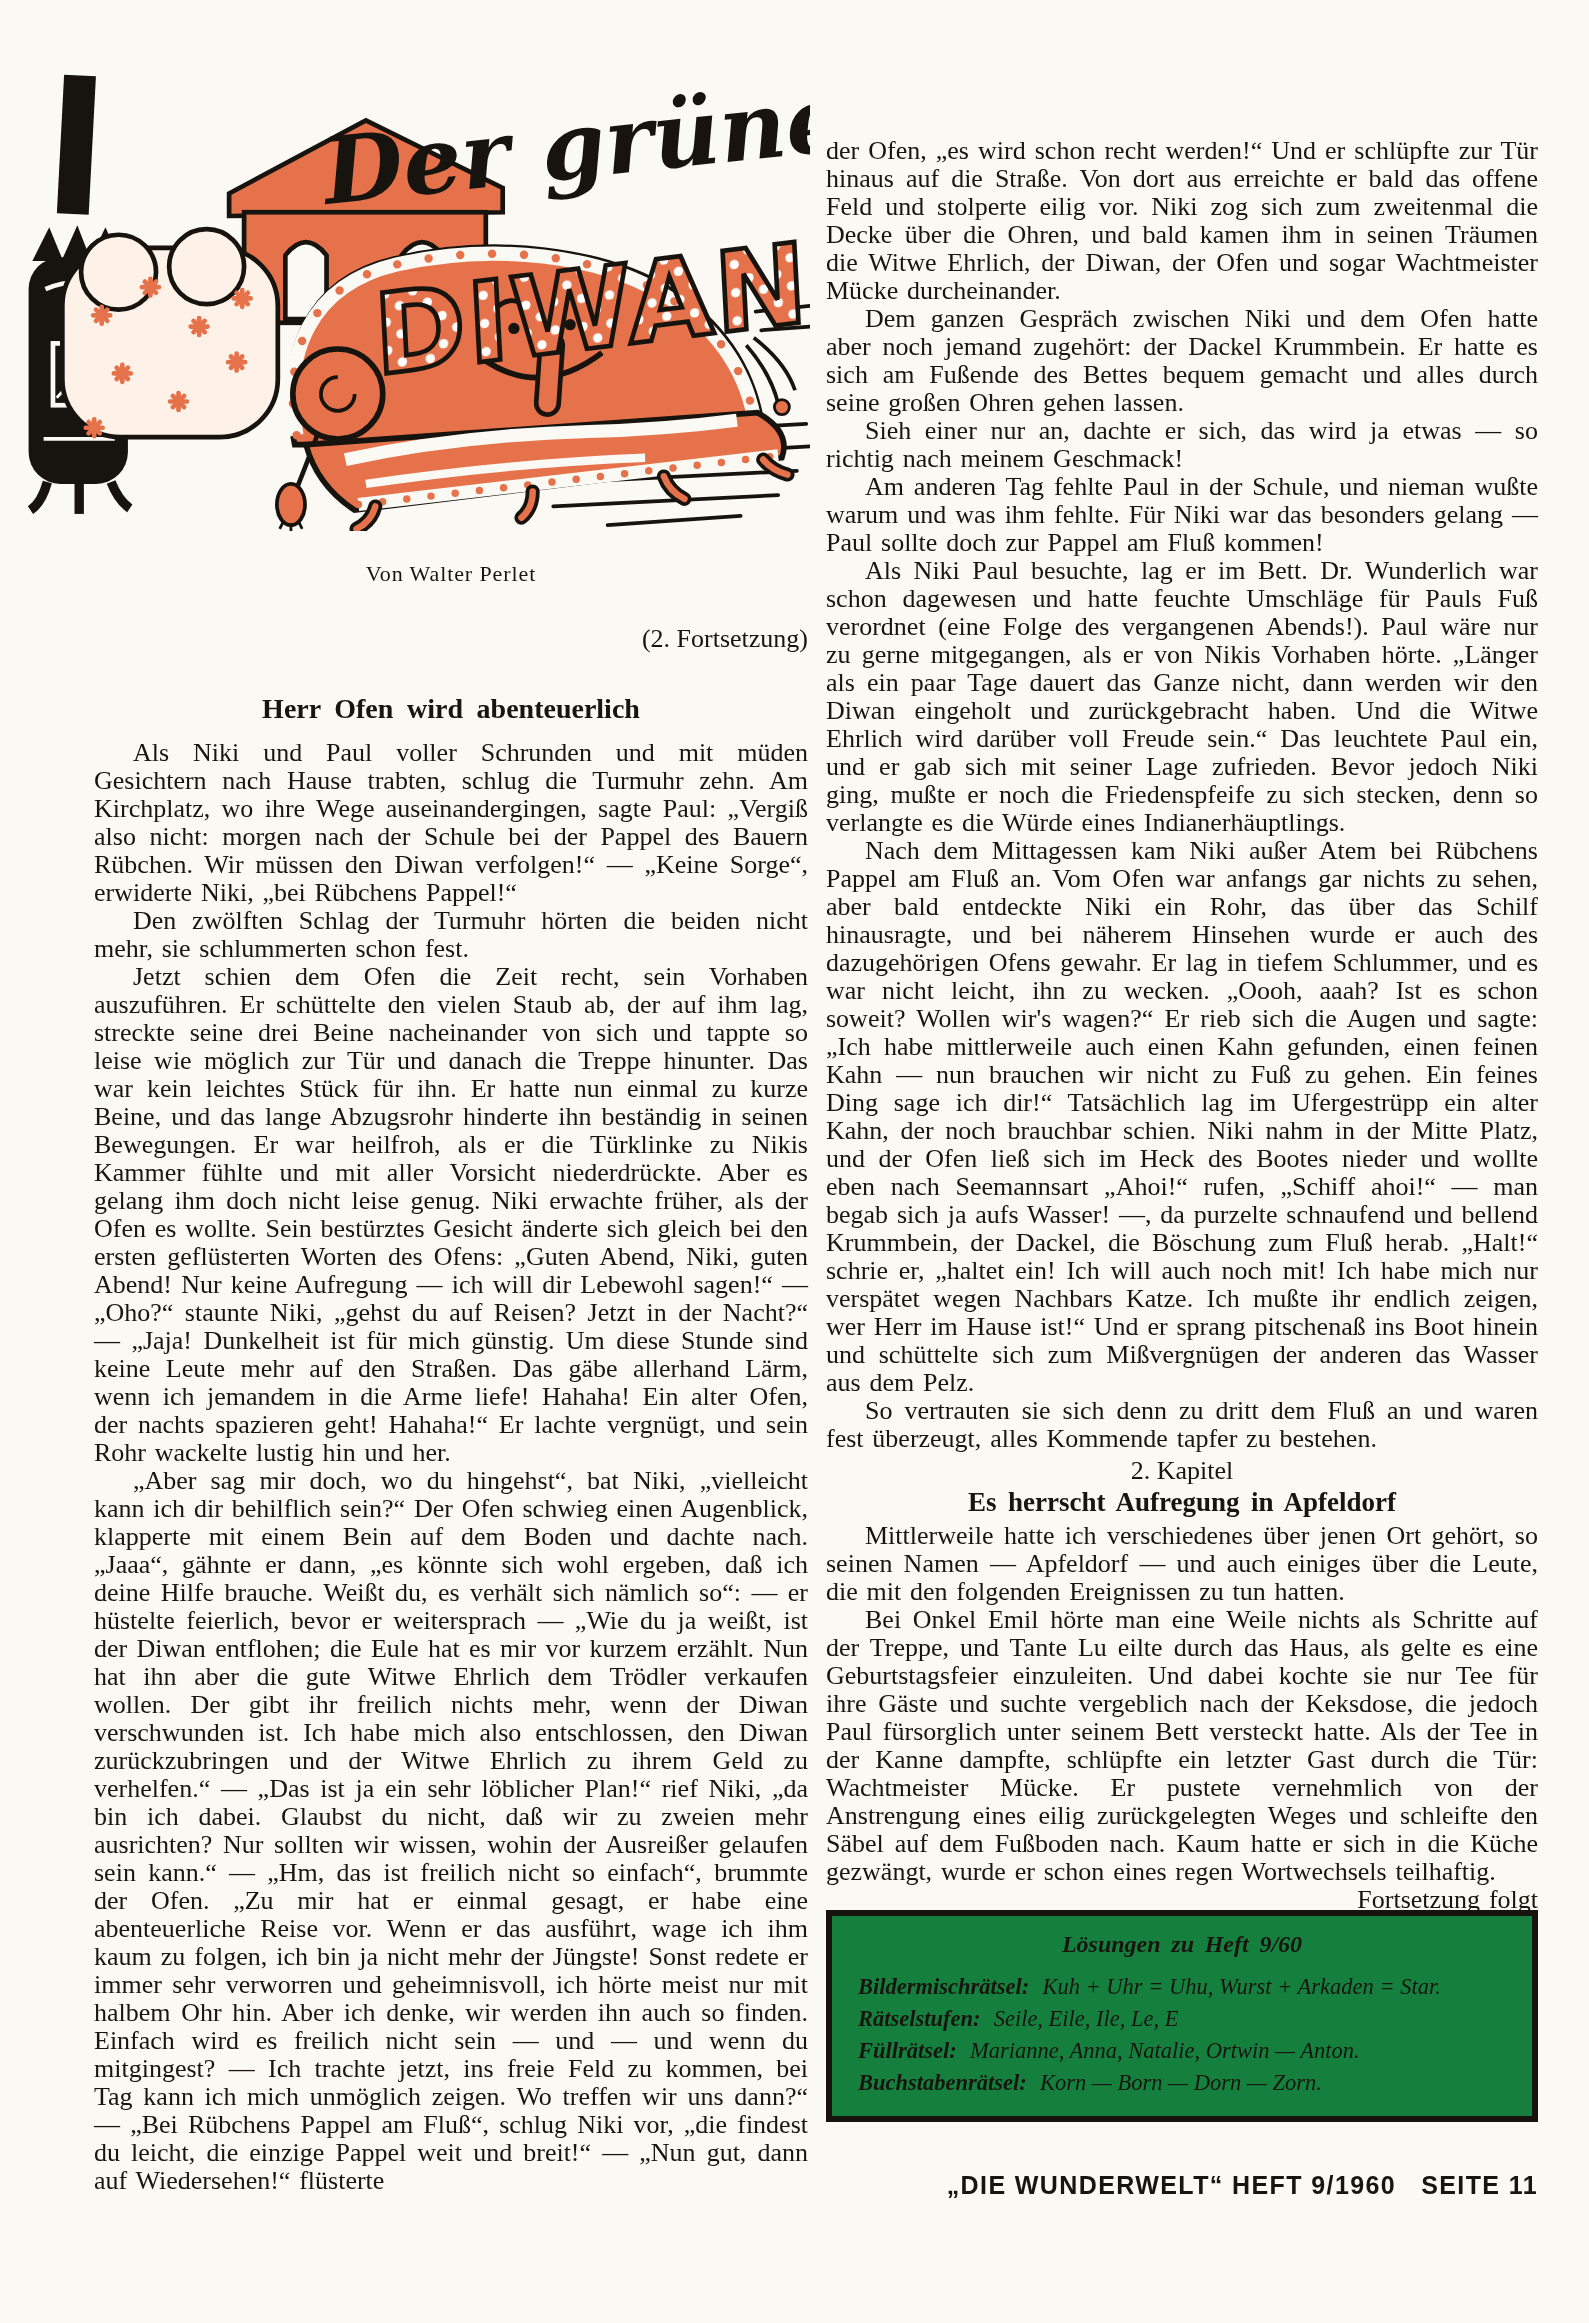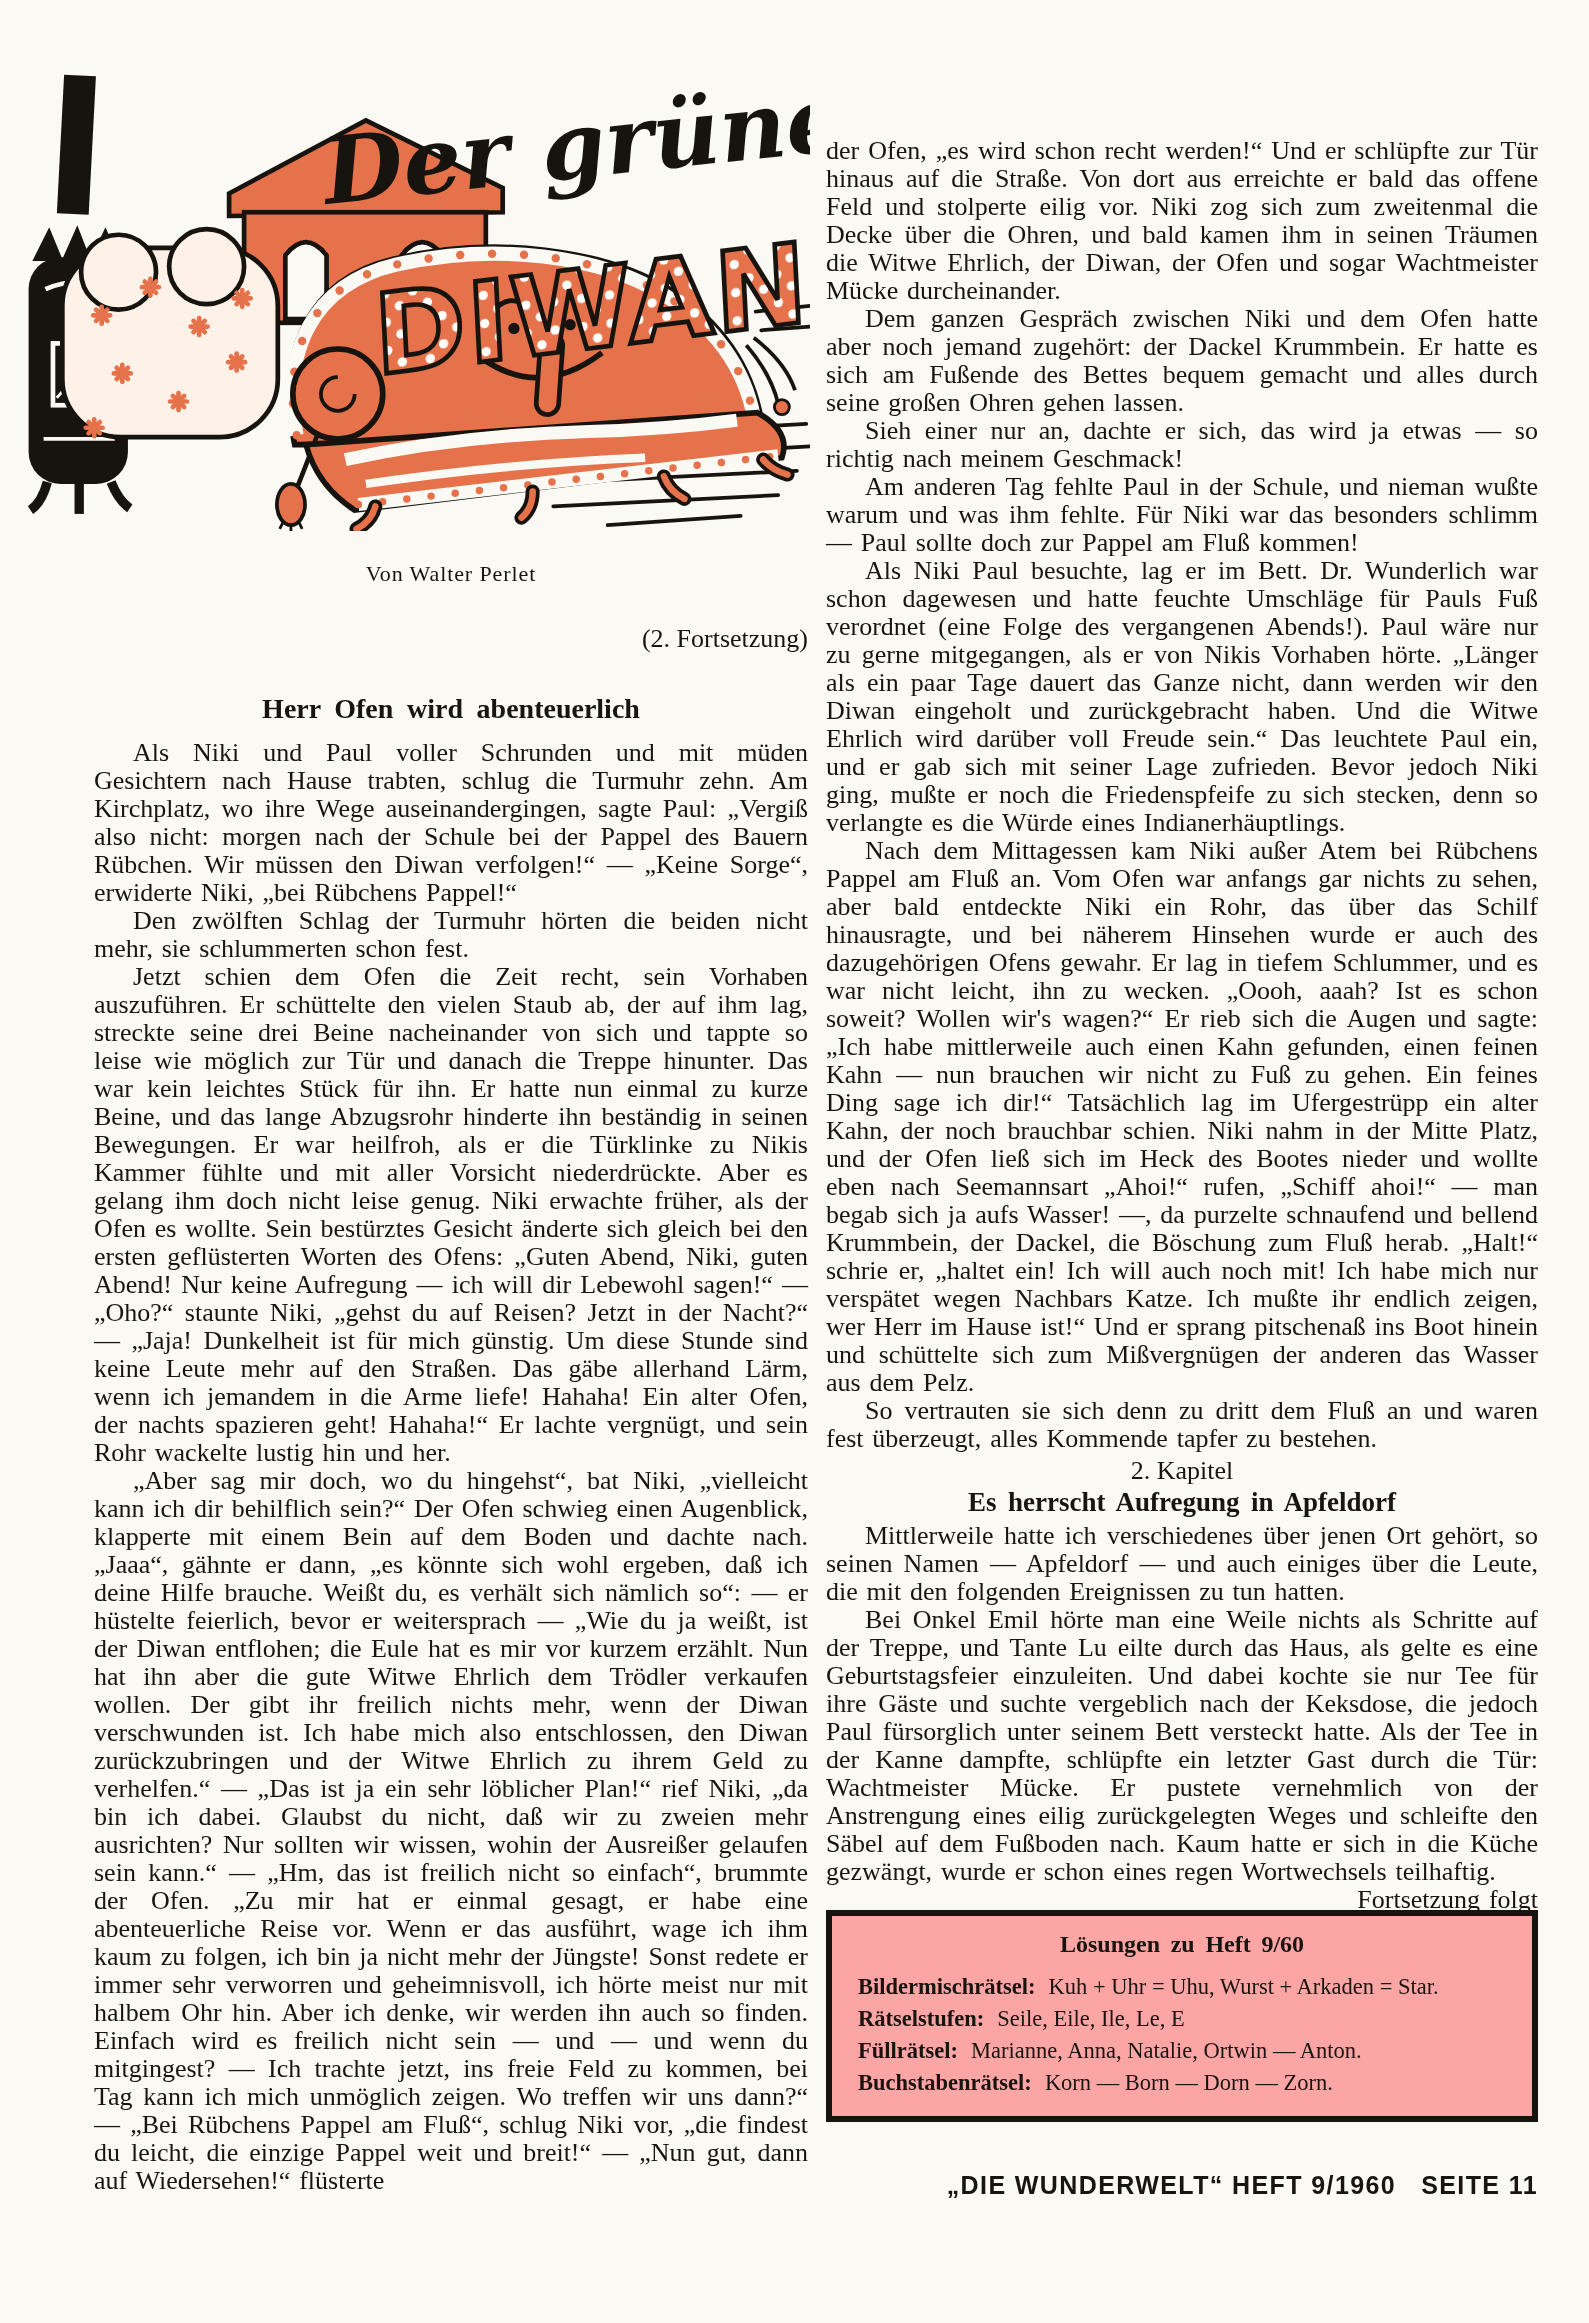--- a/index.html
+++ b/index.html
@@ -23,21 +23,22 @@
   }
   .rc-before .body-p:first-child{text-indent:0;}
   .chapter-line{text-align:center;font-size:26px;line-height:31px;margin:1.9px 0 0;}
   .chapter-heading{
     text-align:center;font-weight:bold;font-size:27px;line-height:32px;
     margin:0 0 3.7px;word-spacing:4.7px;
   }
   .last-p .cont-note{float:right;}
   .solutions-box{
     margin-top:24px;border:6.6px solid #17130e;padding:11.2px 26px 17px;
-    background:#fca5a5;
+    background:#15803d;
+    font-style:italic;
   }
   .sol-title{
     text-align:center;font-weight:bold;font-size:24px;line-height:28px;
     margin:3.7px 0 13px;word-spacing:4.7px;
   }
   .sol-row{font-size:22.5px;line-height:32px;}
   .sol-row b{margin-right:7.5px;}
   .page-footer{
     margin-top:49px;text-align:right;
     font-family:"Liberation Sans",sans-serif;font-weight:bold;
@@ -168,21 +169,21 @@
         <p class="body-p">Jetzt schien dem Ofen die Zeit recht, sein Vorhaben auszuführen. Er schüttelte den vielen Staub ab, der auf ihm lag, streckte seine drei Beine nacheinander von sich und tappte so leise wie möglich zur Tür und danach die Treppe hinunter. Das war kein leichtes Stück für ihn. Er hatte nun einmal zu kurze Beine, und das lange Abzugsrohr hinderte ihn beständig in seinen Bewegungen. Er war heilfroh, als er die Türklinke zu Nikis Kammer fühlte und mit aller Vorsicht niederdrückte. Aber es gelang ihm doch nicht leise genug. Niki erwachte früher, als der Ofen es wollte. Sein bestürztes Gesicht änderte sich gleich bei den ersten geflüsterten Worten des Ofens: „Guten Abend, Niki, guten Abend! Nur keine Aufregung — ich will dir Lebewohl sagen!“ — „Oho?“ staunte Niki, „gehst du auf Reisen? Jetzt in der Nacht?“ — „Jaja! Dunkelheit ist für mich günstig. Um diese Stunde sind keine Leute mehr auf den Straßen. Das gäbe allerhand Lärm, wenn ich jemandem in die Arme liefe! Hahaha! Ein alter Ofen, der nachts spazieren geht! Hahaha!“ Er lachte vergnügt, und sein Rohr wackelte lustig hin und her.</p>
         <p class="body-p">„Aber sag mir doch, wo du hingehst“, bat Niki, „vielleicht kann ich dir behilflich sein?“ Der Ofen schwieg einen Augenblick, klapperte mit einem Bein auf dem Boden und dachte nach. „Jaaa“, gähnte er dann, „es könnte sich wohl ergeben, daß ich deine Hilfe brauche. Weißt du, es verhält sich nämlich so“: — er hüstelte feierlich, bevor er weitersprach — „Wie du ja weißt, ist der Diwan entflohen; die Eule hat es mir vor kurzem erzählt. Nun hat ihn aber die gute Witwe Ehrlich dem Trödler verkaufen wollen. Der gibt ihr freilich nichts mehr, wenn der Diwan verschwunden ist. Ich habe mich also entschlossen, den Diwan zurückzubringen und der Witwe Ehrlich zu ihrem Geld zu verhelfen.“ — „Das ist ja ein sehr löblicher Plan!“ rief Niki, „da bin ich dabei. Glaubst du nicht, daß wir zu zweien mehr ausrichten? Nur sollten wir wissen, wohin der Ausreißer gelaufen sein kann.“ — „Hm, das ist freilich nicht so einfach“, brummte der Ofen. „Zu mir hat er einmal gesagt, er habe eine abenteuerliche Reise vor. Wenn er das ausführt, wage ich ihm kaum zu folgen, ich bin ja nicht mehr der Jüngste! Sonst redete er immer sehr verworren und geheimnisvoll, ich hörte meist nur mit halbem Ohr hin. Aber ich denke, wir werden ihn auch so finden. Einfach wird es freilich nicht sein — und — und wenn du mitgingest? — Ich trachte jetzt, ins freie Feld zu kommen, bei Tag kann ich mich unmöglich zeigen. Wo treffen wir uns dann?“ — „Bei Rübchens Pappel am Fluß“, schlug Niki vor, „die findest du leicht, die einzige Pappel weit und breit!“ — „Nun gut, dann auf Wiedersehen!“ flüsterte</p>
       </div>
   </div>
 
   <div class="right-col">
     <div class="rc-before">
         <p class="body-p">der Ofen, „es wird schon recht werden!“ Und er schlüpfte zur Tür hinaus auf die Straße. Von dort aus erreichte er bald das offene Feld und stolperte eilig vor. Niki zog sich zum zweitenmal die Decke über die Ohren, und bald kamen ihm in seinen Träumen die Witwe Ehrlich, der Diwan, der Ofen und sogar Wachtmeister Mücke durcheinander.</p>
         <p class="body-p">Dem ganzen Gespräch zwischen Niki und dem Ofen hatte aber noch jemand zugehört: der Dackel Krummbein. Er hatte es sich am Fußende des Bettes bequem gemacht und alles durch seine großen Ohren gehen lassen.</p>
         <p class="body-p">Sieh einer nur an, dachte er sich, das wird ja etwas — so richtig nach meinem Geschmack!</p>
-        <p class="body-p">Am anderen Tag fehlte Paul in der Schule, und nieman wußte warum und was ihm fehlte. Für Niki war das besonders schlimm — Paul sollte doch zur Pappel am Fluß kommen!</p>
+        <p class="body-p">Am anderen Tag fehlte Paul in der Schule, und nieman wußte warum und was ihm fehlte. Für Niki war das besonders gelang — Paul sollte doch zur Pappel am Fluß kommen!</p>
         <p class="body-p">Als Niki Paul besuchte, lag er im Bett. Dr. Wunderlich war schon dagewesen und hatte feuchte Umschläge für Pauls Fuß verordnet (eine Folge des vergangenen Abends!). Paul wäre nur zu gerne mitgegangen, als er von Nikis Vorhaben hörte. „Länger als ein paar Tage dauert das Ganze nicht, dann werden wir den Diwan eingeholt und zurückgebracht haben. Und die Witwe Ehrlich wird darüber voll Freude sein.“ Das leuchtete Paul ein, und er gab sich mit seiner Lage zufrieden. Bevor jedoch Niki ging, mußte er noch die Friedenspfeife zu sich stecken, denn so verlangte es die Würde eines Indianerhäuptlings.</p>
         <p class="body-p">Nach dem Mittagessen kam Niki außer Atem bei Rübchens Pappel am Fluß an. Vom Ofen war anfangs gar nichts zu sehen, aber bald entdeckte Niki ein Rohr, das über das Schilf hinausragte, und bei näherem Hinsehen wurde er auch des dazugehörigen Ofens gewahr. Er lag in tiefem Schlummer, und es war nicht leicht, ihn zu wecken. „Oooh, aaah? Ist es schon soweit? Wollen wir's wagen?“ Er rieb sich die Augen und sagte: „Ich habe mittlerweile auch einen Kahn gefunden, einen feinen Kahn — nun brauchen wir nicht zu Fuß zu gehen. Ein feines Ding sage ich dir!“ Tatsächlich lag im Ufergestrüpp ein alter Kahn, der noch brauchbar schien. Niki nahm in der Mitte Platz, und der Ofen ließ sich im Heck des Bootes nieder und wollte eben nach Seemannsart „Ahoi!“ rufen, „Schiff ahoi!“ — man begab sich ja aufs Wasser! —, da purzelte schnaufend und bellend Krummbein, der Dackel, die Böschung zum Fluß herab. „Halt!“ schrie er, „haltet ein! Ich will auch noch mit! Ich habe mich nur verspätet wegen Nachbars Katze. Ich mußte ihr endlich zeigen, wer Herr im Hause ist!“ Und er sprang pitschenaß ins Boot hinein und schüttelte sich zum Mißvergnügen der anderen das Wasser aus dem Pelz.</p>
         <p class="body-p">So vertrauten sie sich denn zu dritt dem Fluß an und waren fest überzeugt, alles Kommende tapfer zu bestehen.</p>
       </div>
     <div class="chapter-line">2. Kapitel</div>
     <div class="chapter-heading">Es herrscht Aufregung in Apfeldorf</div>
     <div>
         <p class="body-p">Mittlerweile hatte ich verschiedenes über jenen Ort gehört, so seinen Namen — Apfeldorf — und auch einiges über die Leute, die mit den folgenden Ereignissen zu tun hatten.</p>
       </div>
     <p class="body-p last-p"><span>Bei Onkel Emil hörte man eine Weile nichts als Schritte auf der Treppe, und Tante Lu eilte durch das Haus, als gelte es eine Geburtstagsfeier einzuleiten. Und dabei kochte sie nur Tee für ihre Gäste und suchte vergeblich nach der Keksdose, die jedoch Paul fürsorglich unter seinem Bett versteckt hatte. Als der Tee in der Kanne dampfte, schlüpfte ein letzter Gast durch die Tür: Wachtmeister Mücke. Er pustete vernehmlich von der Anstrengung eines eilig zurückgelegten Weges und schleifte den Säbel auf dem Fußboden nach. Kaum hatte er sich in die Küche gezwängt, wurde er schon eines regen Wortwechsels teilhaftig. </span><span class="cont-note">Fortsetzung folgt</span></p>

